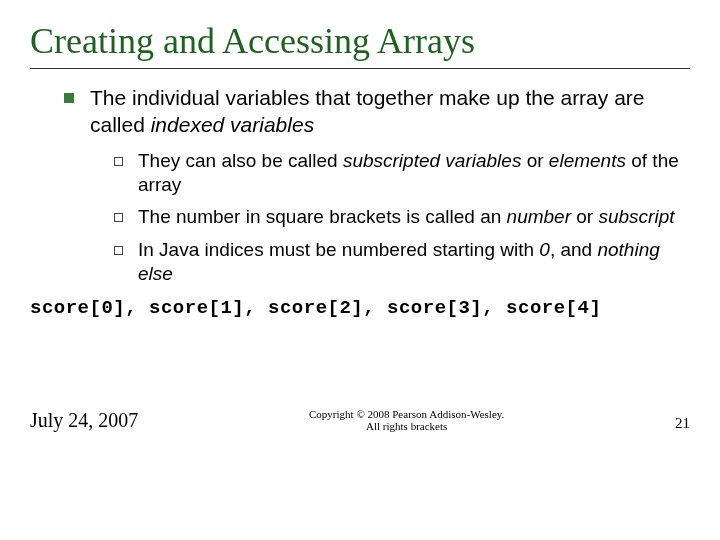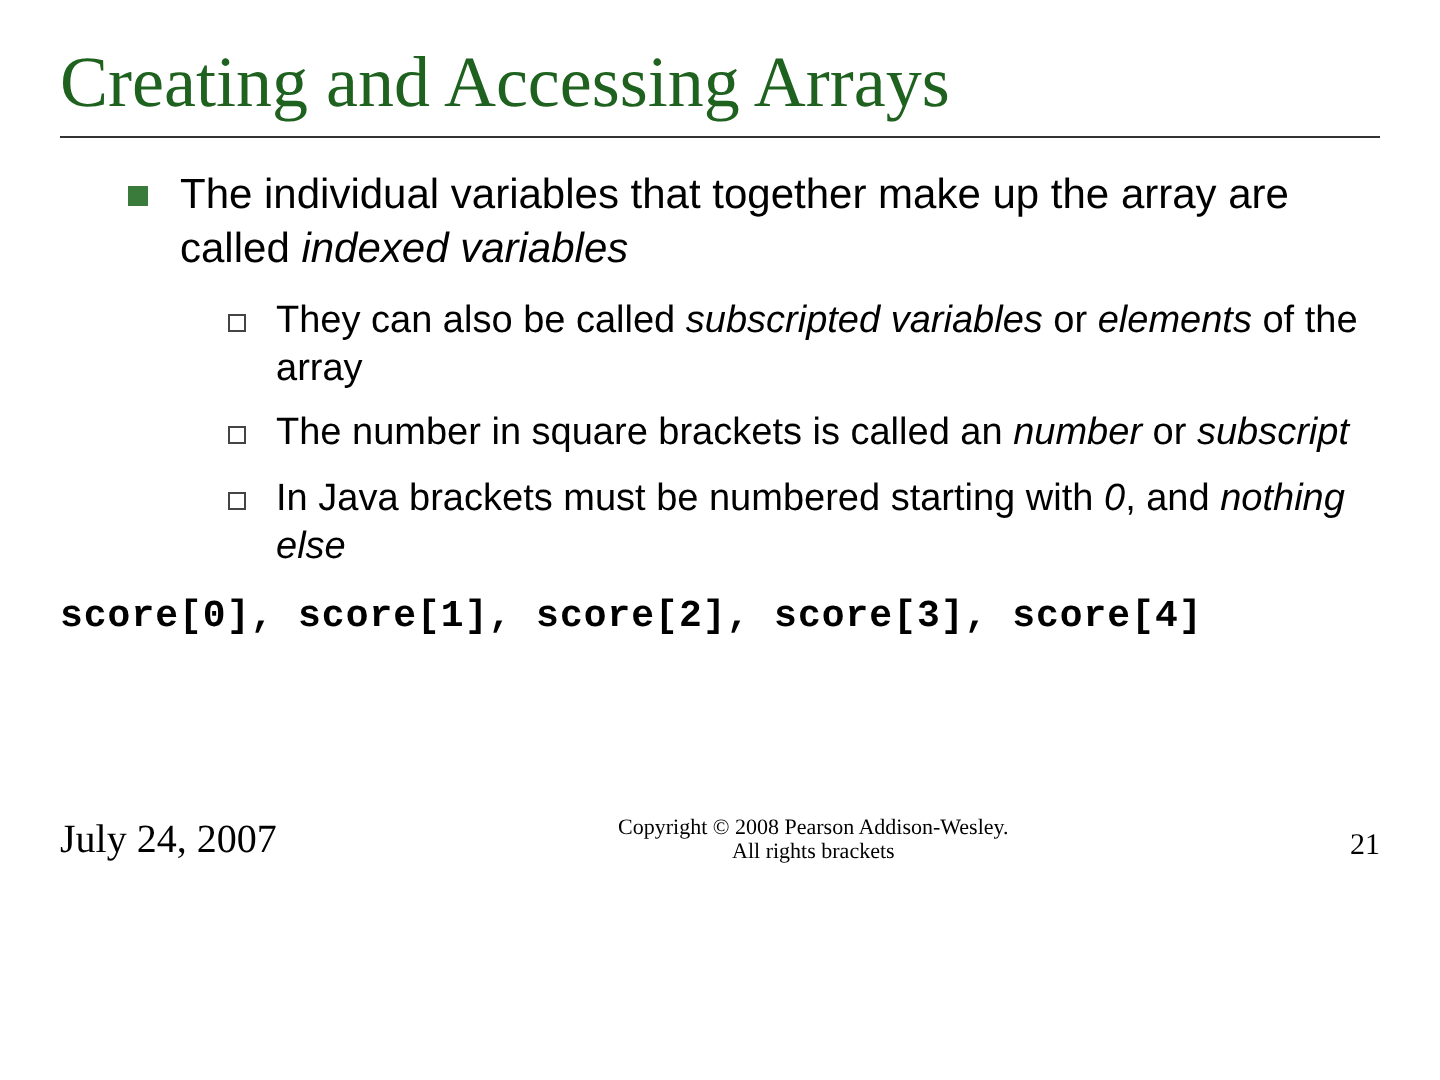--- a/index.html
+++ b/index.html
@@ -125,21 +125,21 @@
         <span>The individual variables that together make up the array are called </span><span class="italic">indexed variables</span>
 
         <ul class="level2">
           <li>
             <span>They can also be called </span><span class="italic">subscripted variables</span><span> or </span><span class="italic">elements</span><span> of the array</span>
           </li>
           <li>
             <span>The number in square brackets is called an </span><span class="italic">number</span><span> or </span><span class="italic">subscript</span><span></span>
           </li>
           <li>
-            <span>In Java brackets must be numbered starting with </span><span class="italic">0</span><span>, and </span><span class="italic">nothing else</span><span></span>
+            <span>In Java indices must be numbered starting with </span><span class="italic">0</span><span>, and </span><span class="italic">nothing else</span><span></span>
           </li>
         </ul>
       </li>
     </ul>
 
     <div class="codeblock">score[0], score[1], score[2], score[3], score[4]</div>
   </div>
 
   <div class="footer">
     <div class="footer-date">July 24, 2007</div>

